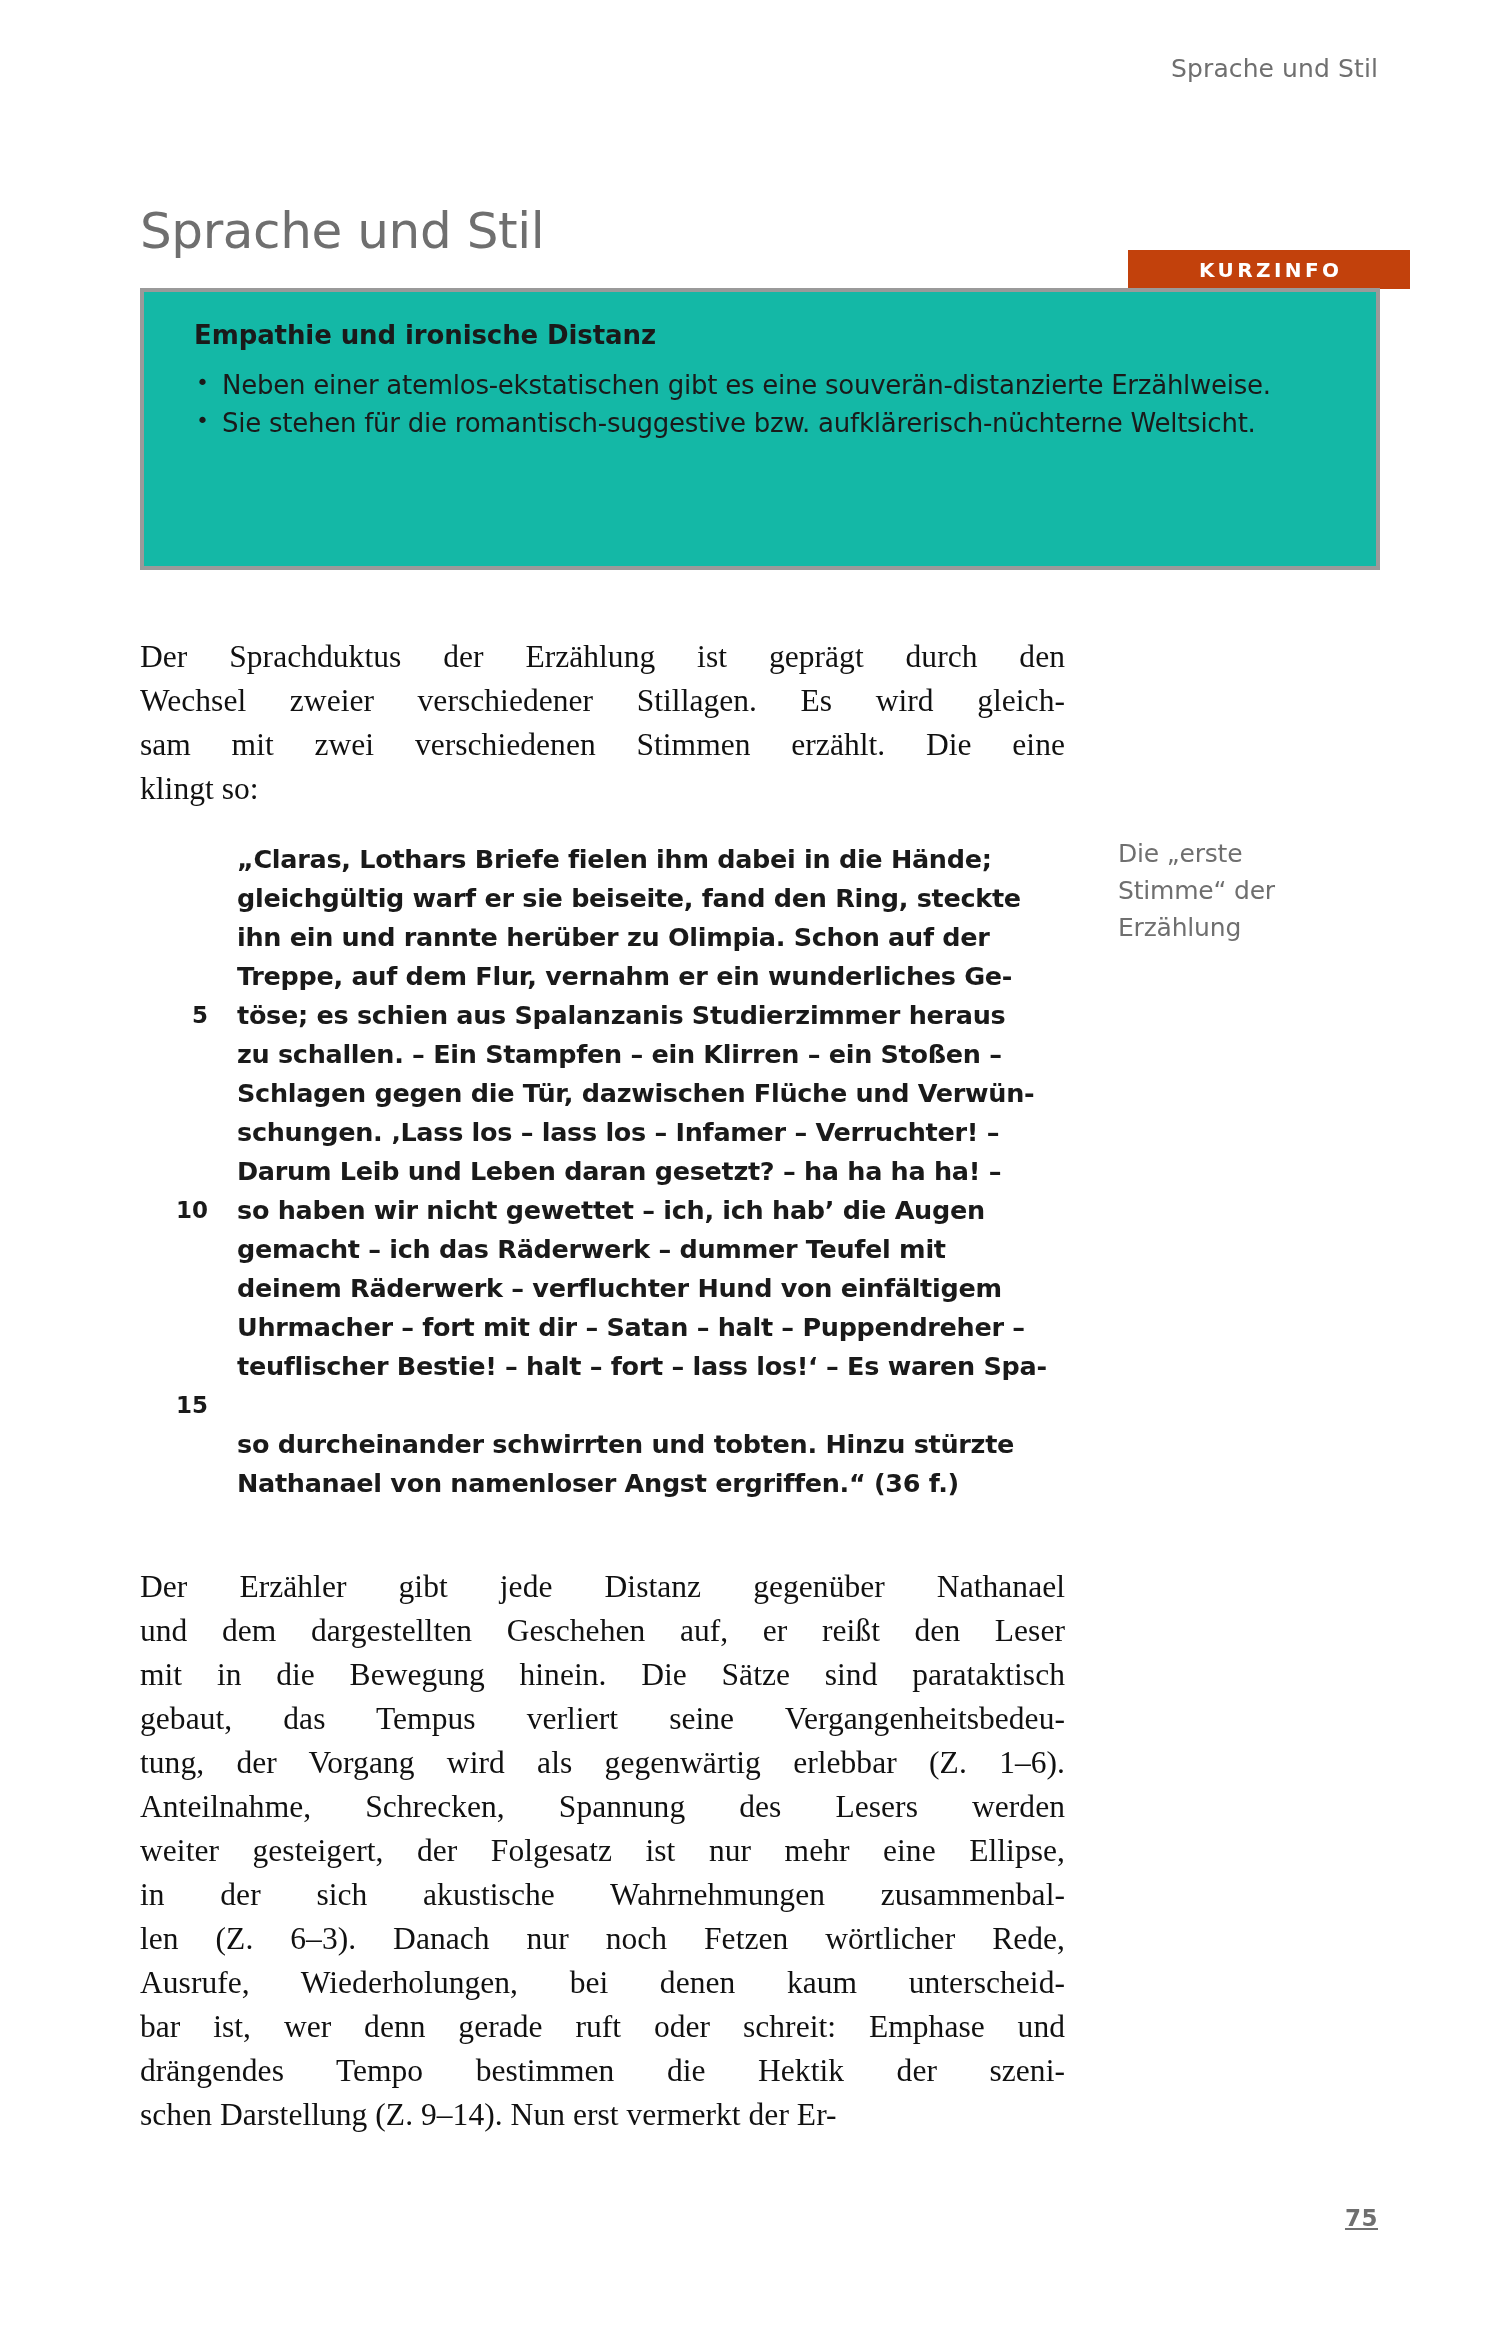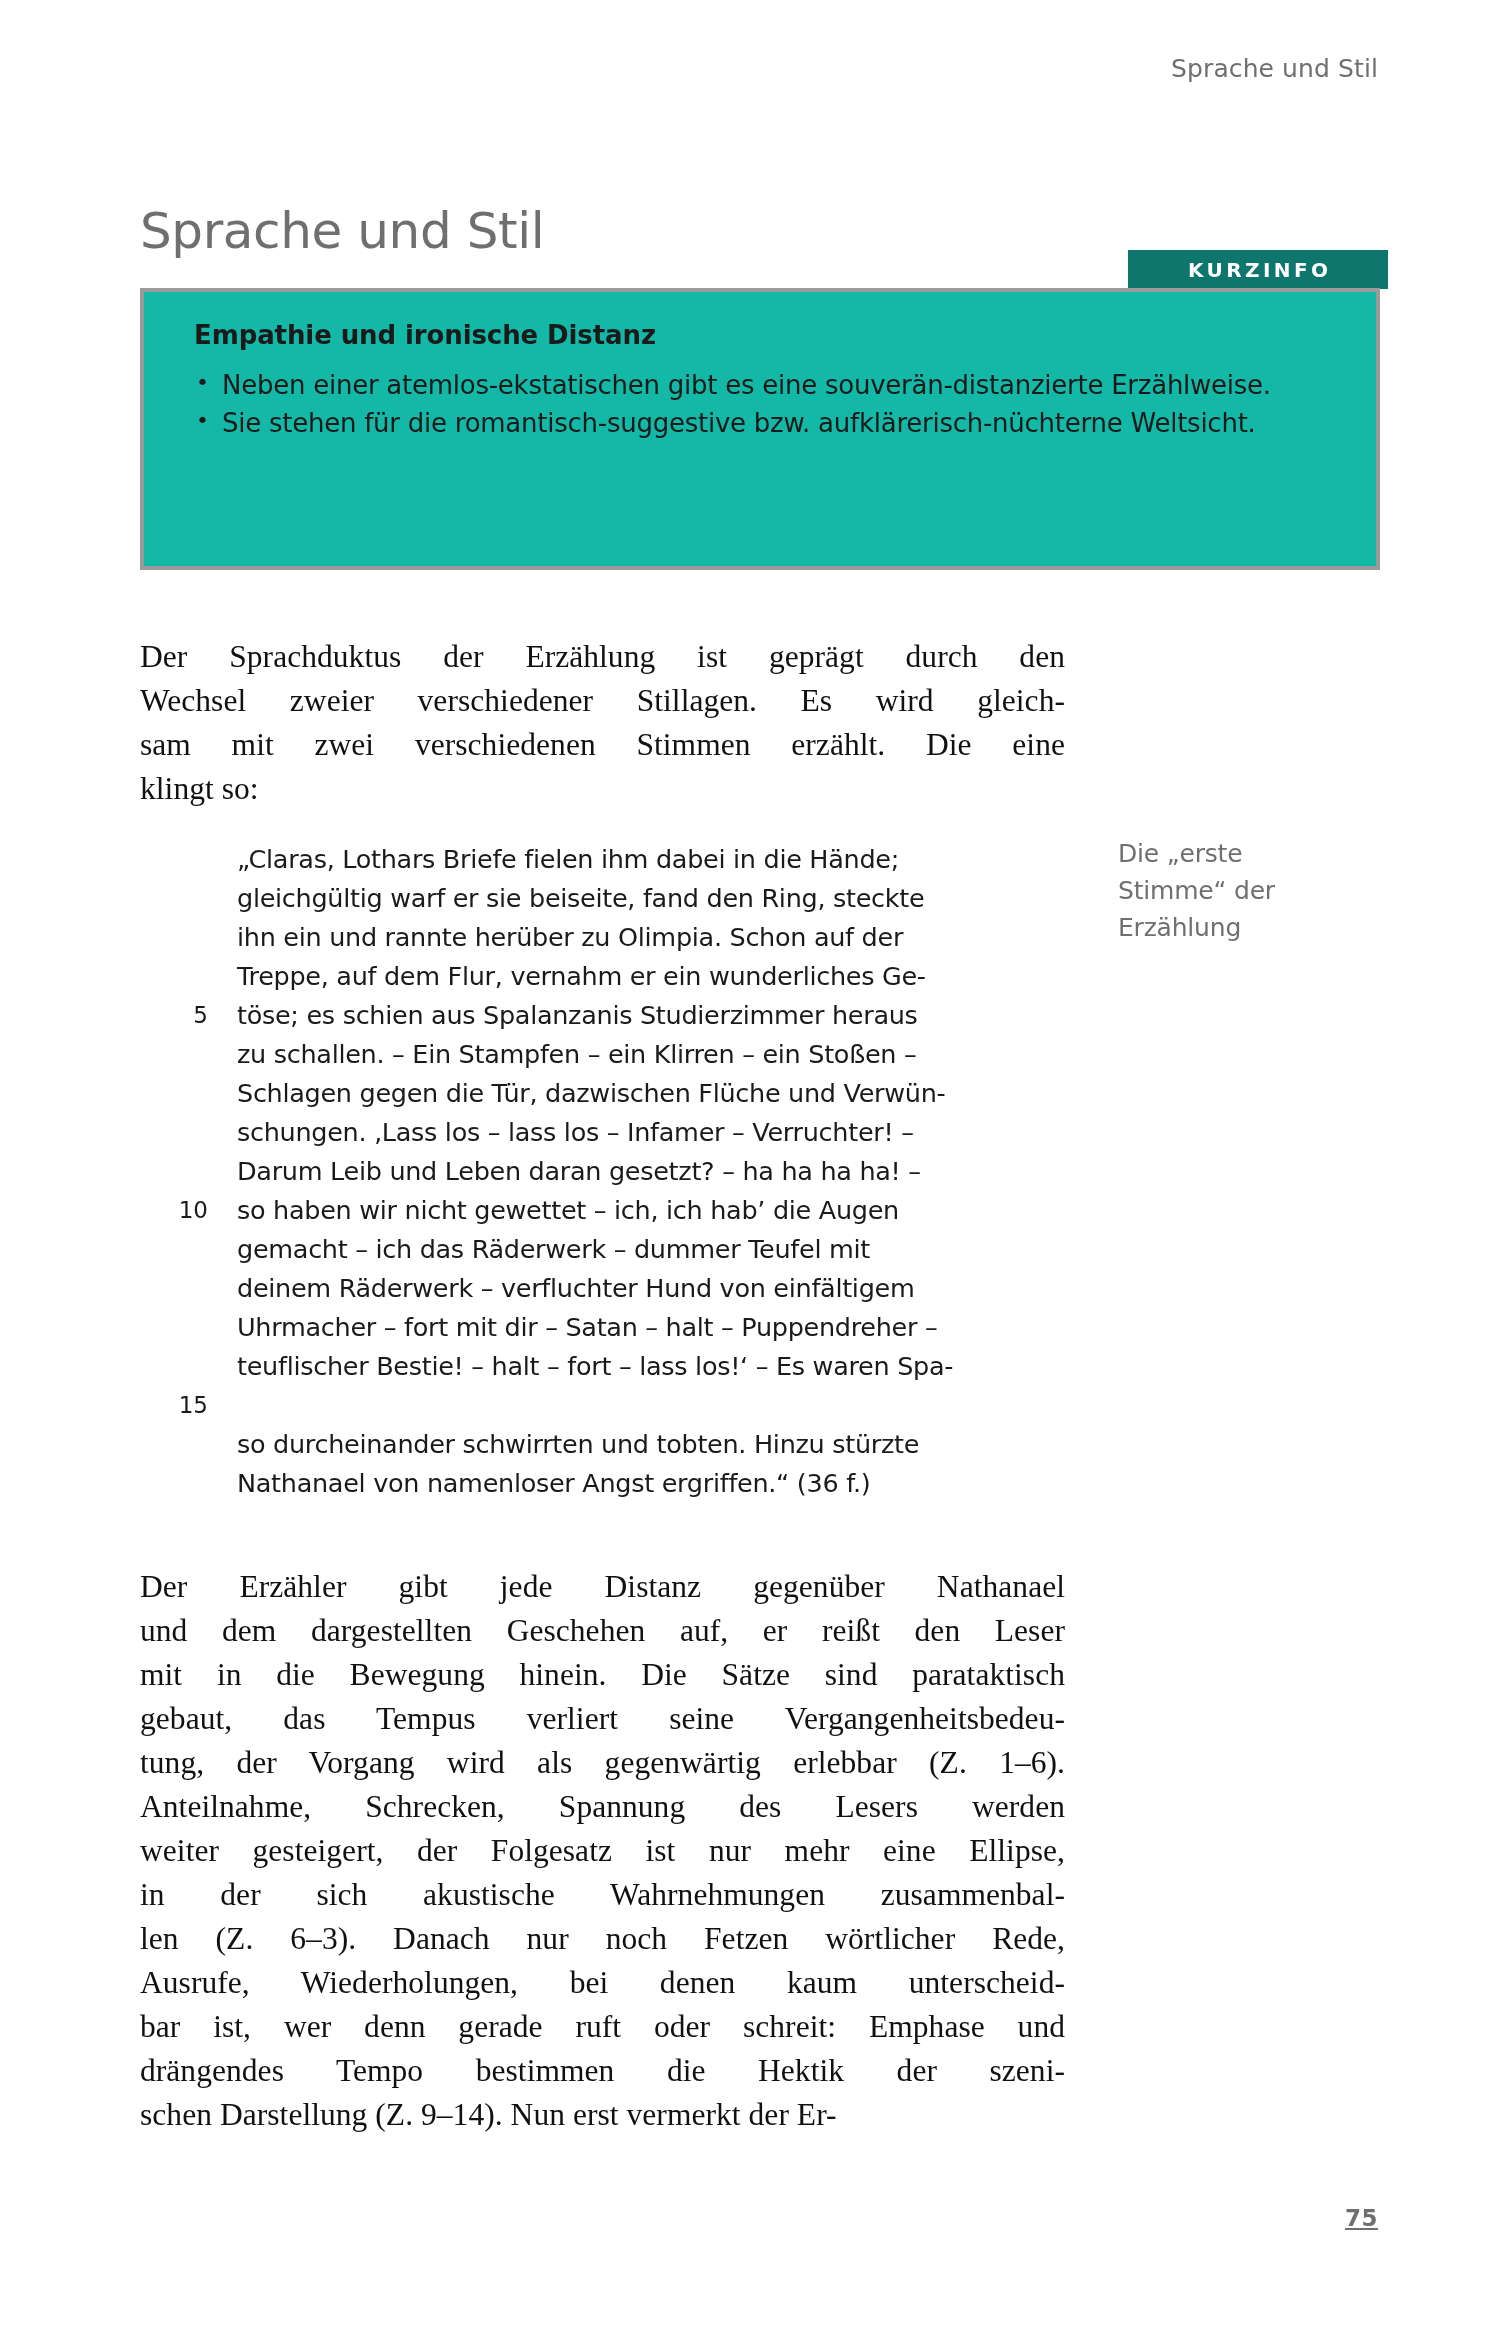--- a/index.html
+++ b/index.html
@@ -39,23 +39,23 @@
     letter-spacing: -0.4px;
     line-height: 1;
     white-space: nowrap;
   }
 
   
   .kurzinfo-tab {
     position: absolute;
     top: 250px;
     left: 1128px;
-    width: 260px;
+    width: 282px;
     height: 39px;
-    background: #0f766e;
+    background: #c2410c;
     box-sizing: border-box;
     display: flex;
     align-items: center;
     justify-content: center;
   }
   .kurzinfo-tab-label {
     font-family: "DejaVu Sans", sans-serif;
     font-size: 20px;
     font-weight: bold;
     color: #ffffff;
@@ -138,20 +138,21 @@
   .quote-line {
     position: relative;
     height: 39px;
     font-family: "DejaVu Sans", sans-serif;
     font-size: 25.5px;
     line-height: 39px;
     color: #1a1a1a;
     letter-spacing: -0.3px;
     white-space: nowrap;
     padding-left: 97px;
+    font-weight: bold;
   }
   .quote-line .lineno {
     position: absolute;
     left: 36px;
     top: 0;
     width: 32px;
     text-align: right;
     font-size: 23px;
     color: #1a1a1a;
     letter-spacing: 0;

